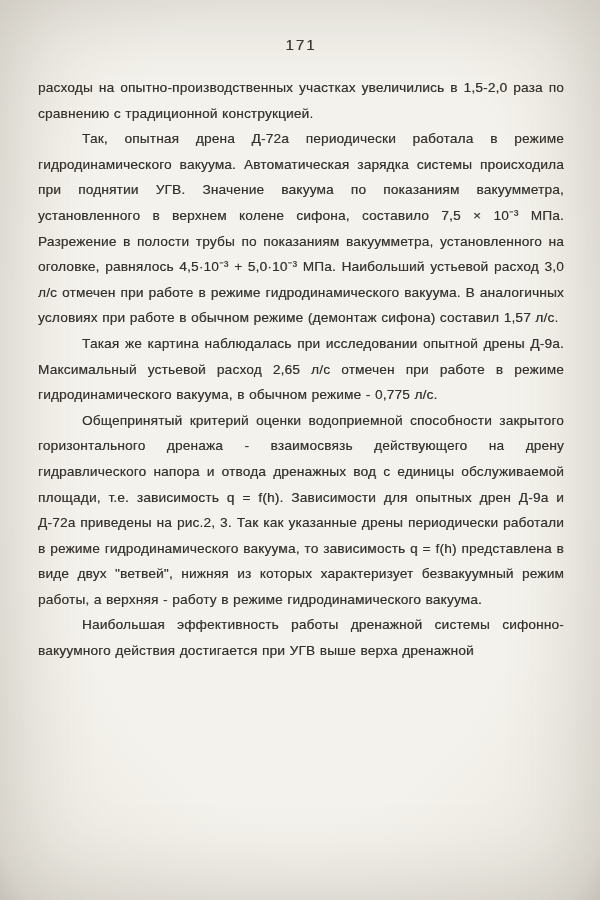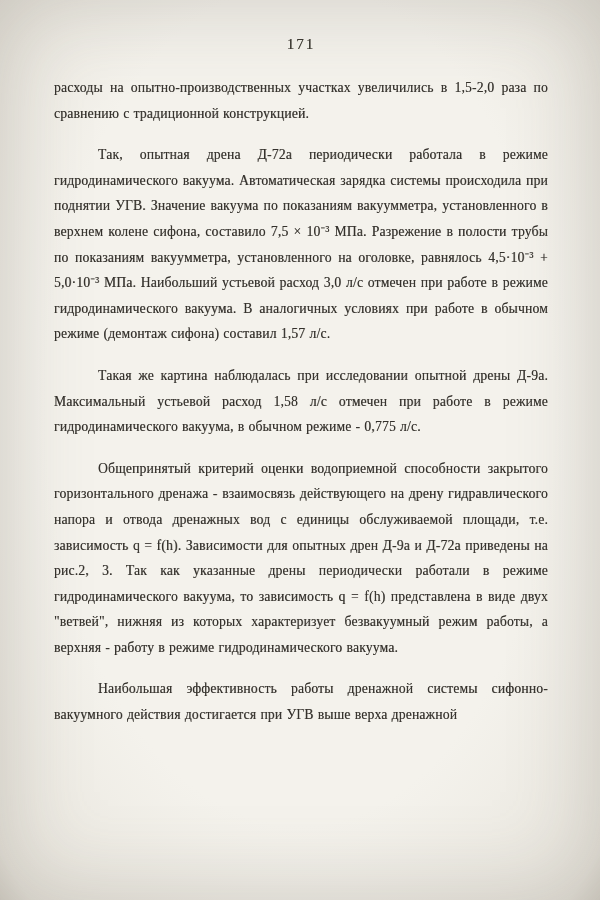--- a/index.html
+++ b/index.html
@@ -12,21 +12,21 @@
   }
   .page {
     position: relative;
     width: 600px;
     height: 900px;
     box-sizing: border-box;
     background:
       radial-gradient(ellipse at 50% 45%, #f4f2ec 60%, #e9e6de 95%, #ddd9d0 100%);
     box-shadow: inset 0 0 90px rgba(110, 105, 92, 0.28);
     padding: 36px 36px 14px 38px;
-    font-family: Liberation Serif, serif;
+    font-family: Liberation Sans, sans-serif;
     color: #34312c;
   }
   .page-number {
     text-align: center;
     font-size: 15px;
     letter-spacing: 2px;
     margin-bottom: 22px;
     color: #3a372f;
     text-shadow: 0.3px 0.3px 0.5px rgba(45, 42, 35, 0.55);
   }
@@ -34,33 +34,33 @@
     font-size: 13.6px;
     line-height: 25.6px;
     text-align: justify;
     hyphens: auto;
     -webkit-hyphens: auto;
     word-spacing: 0.5px;
     letter-spacing: 0.2px;
     text-shadow: 0.35px 0.35px 0.45px rgba(45, 42, 35, 0.5);
   }
   .para {
-    margin: 16px;
+    margin: 0;
     text-indent: 44px;
   }
   .para.no-indent {
     text-indent: 0;
   }
 </style>
 </head>
 <body>
 
 <div class="page">
   <div class="page-number">171</div>
 
   <div class="text-body">
     <p class="para no-indent">расходы на опытно-производственных участках увеличились в 1,5-2,0 раза по сравнению с традиционной конструкцией.</p>
     <p class="para">Так, опытная дрена Д-72а периодически работала в режиме гидродинамического вакуума. Автоматическая зарядка системы происходила при поднятии УГВ. Значение вакуума по показаниям вакуумметра, установленного в верхнем колене сифона, составило 7,5 × 10⁻³ МПа. Разрежение в полости трубы по показаниям вакуумметра, установленного на оголовке, равнялось 4,5·10⁻³ + 5,0·10⁻³ МПа. Наибольший устьевой расход 3,0 л/с отмечен при работе в режиме гидродинамического вакуума. В аналогичных условиях при работе в обычном режиме (демонтаж сифона) составил 1,57 л/с.</p>
-    <p class="para">Такая же картина наблюдалась при исследовании опытной дрены Д-9а. Максимальный устьевой расход 1,58 л/с отмечен при работе в режиме гидродинамического вакуума, в обычном режиме - 0,775 л/с.</p>
+    <p class="para">Такая же картина наблюдалась при исследовании опытной дрены Д-9а. Максимальный устьевой расход 2,65 л/с отмечен при работе в режиме гидродинамического вакуума, в обычном режиме - 0,775 л/с.</p>
     <p class="para">Общепринятый критерий оценки водоприемной способности закрытого горизонтального дренажа - взаимосвязь действующего на дрену гидравлического напора и отвода дренажных вод с единицы обслуживаемой площади, т.е. зависимость q = f(h). Зависимости для опытных дрен Д-9а и Д-72а приведены на рис.2, 3. Так как указанные дрены периодически работали в режиме гидродинамического вакуума, то зависимость q = f(h) представлена в виде двух "ветвей", нижняя из которых характеризует безвакуумный режим работы, а верхняя - работу в режиме гидродинамического вакуума.</p>
     <p class="para">Наибольшая эффективность работы дренажной системы сифонно-вакуумного действия достигается при УГВ выше верха дренажной</p>
   </div>
 </div>
 
 </body></html>

